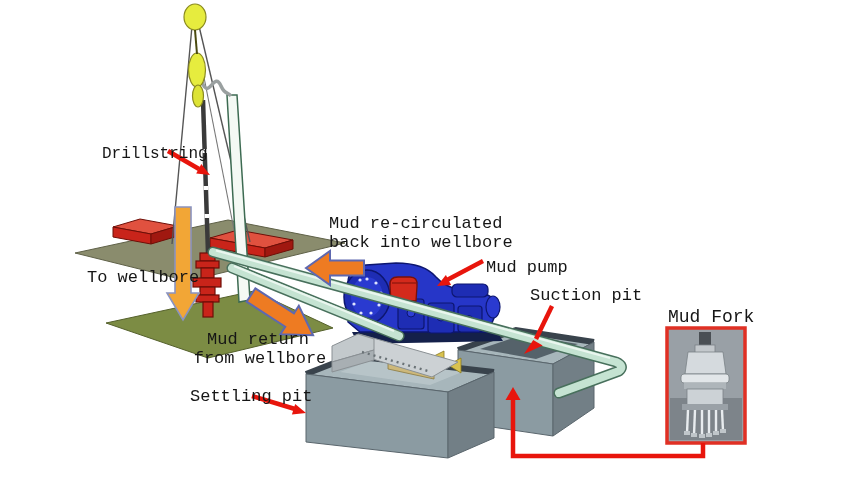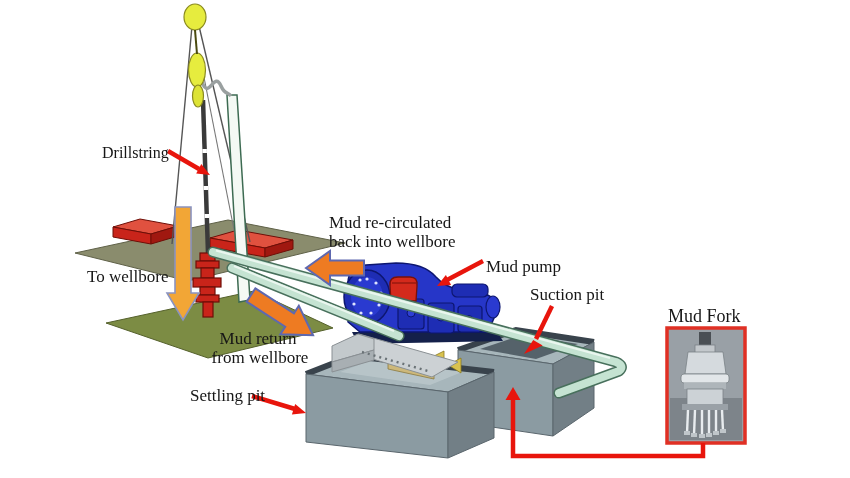--- a/index.html
+++ b/index.html
@@ -1,17 +1,17 @@
 <!DOCTYPE html>
 <html><head>
 <meta charset="utf-8">
 <style>
   html,body{margin:0;padding:0;background:#ffffff;}
   .stage{position:relative;width:850px;height:478px;background:#ffffff;overflow:hidden;
-         font-family:Liberation Serif, serif;}
+         font-family:Liberation Mono, monospace;}
   .stage svg{position:absolute;left:0;top:0;}
   text{fill:#161616;}
   .lbl{font-size:17px;}
   .lbl-sm{font-size:16px;}
   .lbl-lg{font-size:18px;}
 </style>
 </head>
 <body>
 
 <div class="stage">

